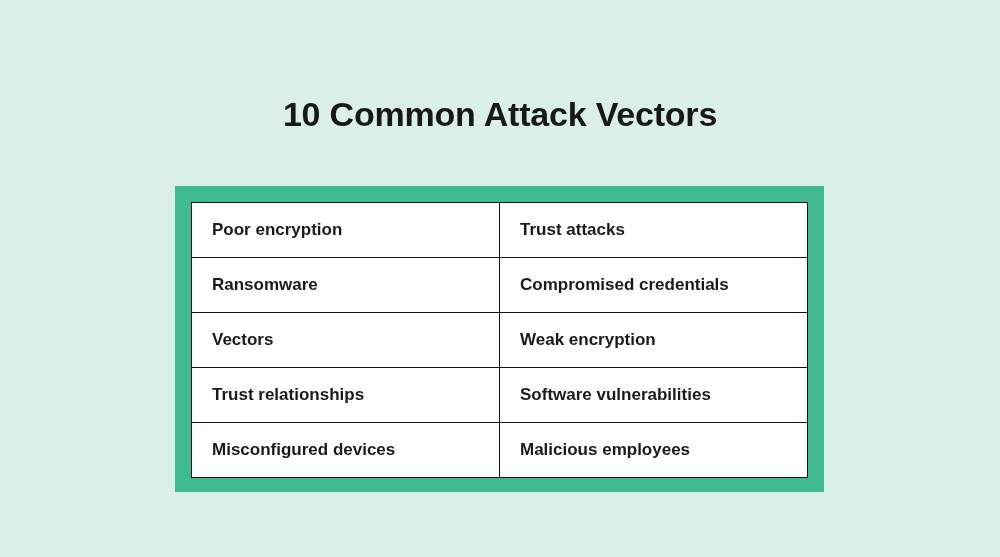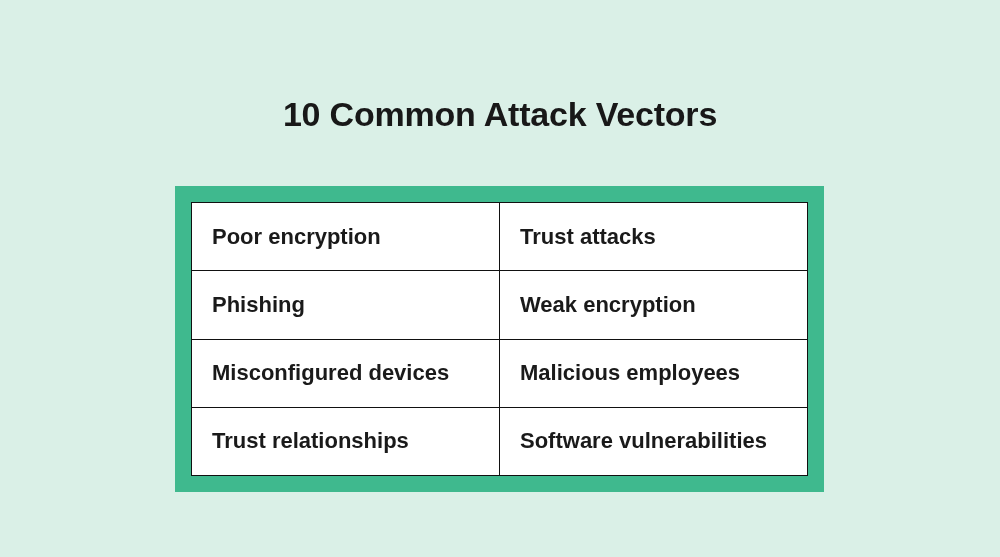--- a/index.html
+++ b/index.html
@@ -50,21 +50,21 @@
     border-collapse: collapse;
     box-sizing: border-box;
     table-layout: fixed;
   }
   .vectors-table tr {
     height: 55px;
   }
   .vectors-table td {
     border: 1.5px solid #111111;
     padding: 0 0 0 20px;
-    font-size: 22px;
+    font-size: 17px;
     font-weight: bold;
     color: #1a1a1a;
     background: #ffffff;
     vertical-align: middle;
     white-space: nowrap;
     overflow: hidden;
     width: 50%;
   }
 </style>
 </head>
@@ -75,28 +75,32 @@
   <div class="page-title">10 Common Attack Vectors</div>
 
   <div class="frame">
     <table class="vectors-table">
       <tbody>
         <tr>
           <td>Poor encryption</td>
           <td>Trust attacks</td>
         </tr>
         <tr>
-          <td>Phishing</td>
+          <td>Ransomware</td>
+          <td>Compromised credentials</td>
+        </tr>
+        <tr>
+          <td>Vectors</td>
           <td>Weak encryption</td>
+        </tr>
+        <tr>
+          <td>Trust relationships</td>
+          <td>Software vulnerabilities</td>
         </tr>
         <tr>
           <td>Misconfigured devices</td>
           <td>Malicious employees</td>
-        </tr>
-        <tr>
-          <td>Trust relationships</td>
-          <td>Software vulnerabilities</td>
         </tr>
       </tbody>
     </table>
   </div>
 
 </div>
 
 </body></html>

